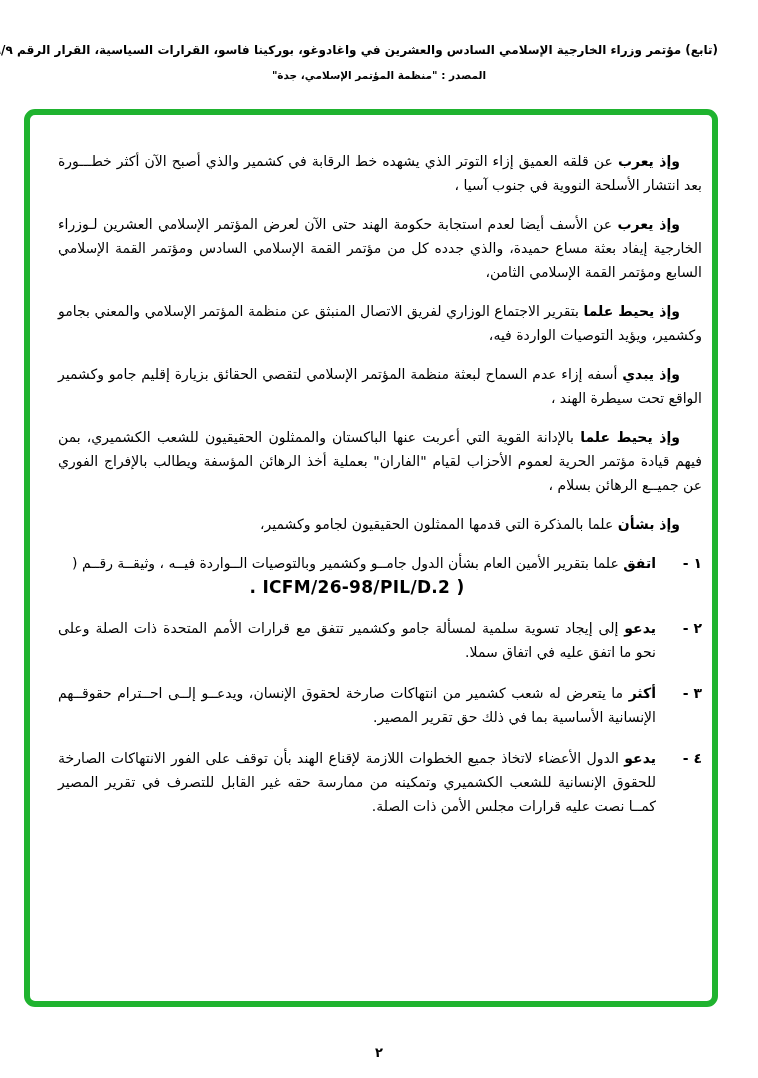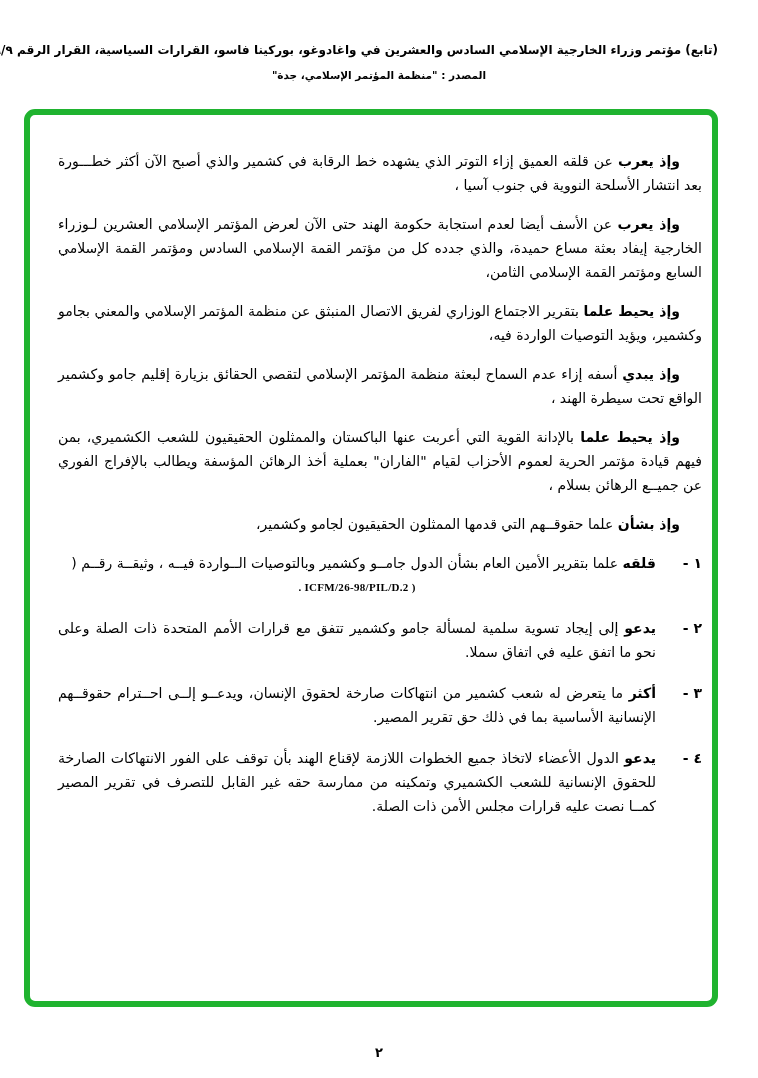--- a/index.html
+++ b/index.html
@@ -60,23 +60,22 @@
     font-weight: bold;
   }
   .item .itext {
     flex: 1;
     text-align: justify;
   }
   .docref {
     direction: ltr;
     text-align: center;
     font-weight: bold;
-    font-size: 11px;
+    font-size: 17px;
     letter-spacing: 0.3px;
-    font-family: Liberation Serif, serif;
   }
   .footer {
     position: absolute;
     left: 0; right: 0;
     bottom: 18px;
     text-align: center;
     font-weight: bold;
     font-size: 13px;
   }
 </style>
@@ -93,27 +92,27 @@
   <p class="para"><b>وإذ يعرب</b> <span>عن قلقه العميق إزاء التوتر الذي يشهده خط الرقابة في كشمير والذي أصبح الآن أكثر خطـــورة بعد انتشار الأسلحة النووية في جنوب آسيا ،</span></p>
 
   <p class="para"><b>وإذ يعرب</b> <span>عن الأسف أيضا لعدم استجابة حكومة الهند حتى الآن لعرض المؤتمر الإسلامي العشرين لـوزراء الخارجية إيفاد بعثة مساع حميدة، والذي جدده كل من مؤتمر القمة الإسلامي السادس ومؤتمر القمة الإسلامي السابع ومؤتمر القمة الإسلامي الثامن،</span></p>
 
   <p class="para"><b>وإذ يحيط علما</b> <span>بتقرير الاجتماع الوزاري لفريق الاتصال المنبثق عن منظمة المؤتمر الإسلامي والمعني بجامو وكشمير، ويؤيد التوصيات الواردة فيه،</span></p>
 
   <p class="para"><b>وإذ يبدي</b> <span>أسفه إزاء عدم السماح لبعثة منظمة المؤتمر الإسلامي لتقصي الحقائق بزيارة إقليم جامو وكشمير الواقع تحت سيطرة الهند ،</span></p>
 
   <p class="para"><b>وإذ يحيط علما</b> <span>بالإدانة القوية التي أعربت عنها الباكستان والممثلون الحقيقيون للشعب الكشميري، بمن فيهم قيادة مؤتمر الحرية لعموم الأحزاب لقيام "الفاران" بعملية أخذ الرهائن المؤسفة ويطالب بالإفراج الفوري عن جميــع الرهائن بسلام ،</span></p>
 
-  <p class="para"><b>وإذ بشأن</b> <span>علما حقوقــهم التي قدمها الممثلون الحقيقيون لجامو وكشمير،</span></p>
+  <p class="para"><b>وإذ بشأن</b> <span>علما بالمذكرة التي قدمها الممثلون الحقيقيون لجامو وكشمير،</span></p>
 
 
   <div class="item">
     <span class="num">١ -</span>
     <div class="itext">
-      <b>قلقه</b> <span>علما بتقرير الأمين العام بشأن الدول جامــو وكشمير وبالتوصيات الــواردة فيــه ، وثيقــة رقــم (</span>
+      <b>اتفق</b> <span>علما بتقرير الأمين العام بشأن الدول جامــو وكشمير وبالتوصيات الــواردة فيــه ، وثيقــة رقــم (</span>
       <div class="docref">. ICFM/26-98/PIL/D.2 )</div>
     </div>
   </div>
 
   <div class="item">
     <span class="num">٢ -</span>
     <div class="itext"><b>يدعو</b> <span>إلى إيجاد تسوية سلمية لمسألة جامو وكشمير تتفق مع قرارات الأمم المتحدة ذات الصلة وعلى نحو ما اتفق عليه في اتفاق سملا.</span></div>
   </div>
 
   <div class="item">

